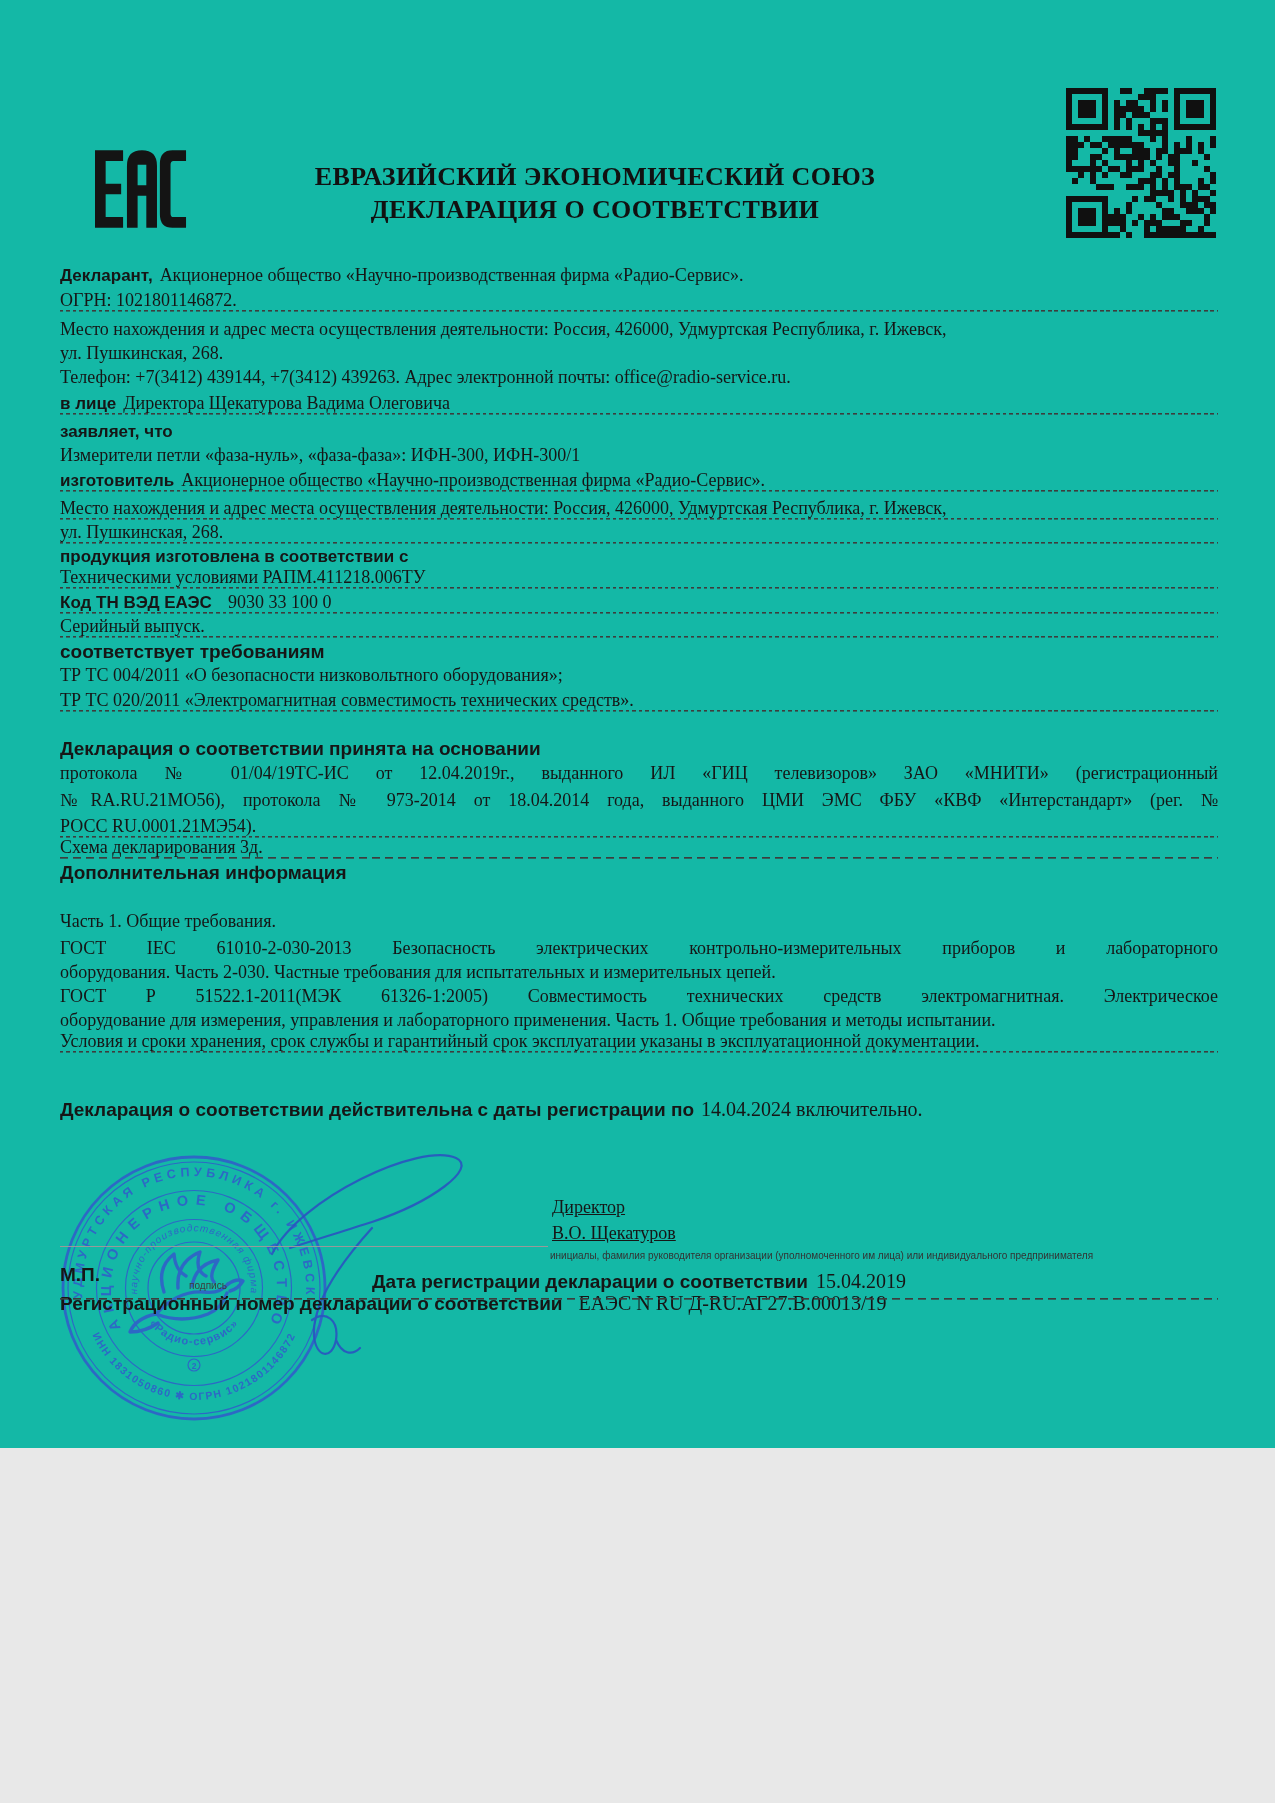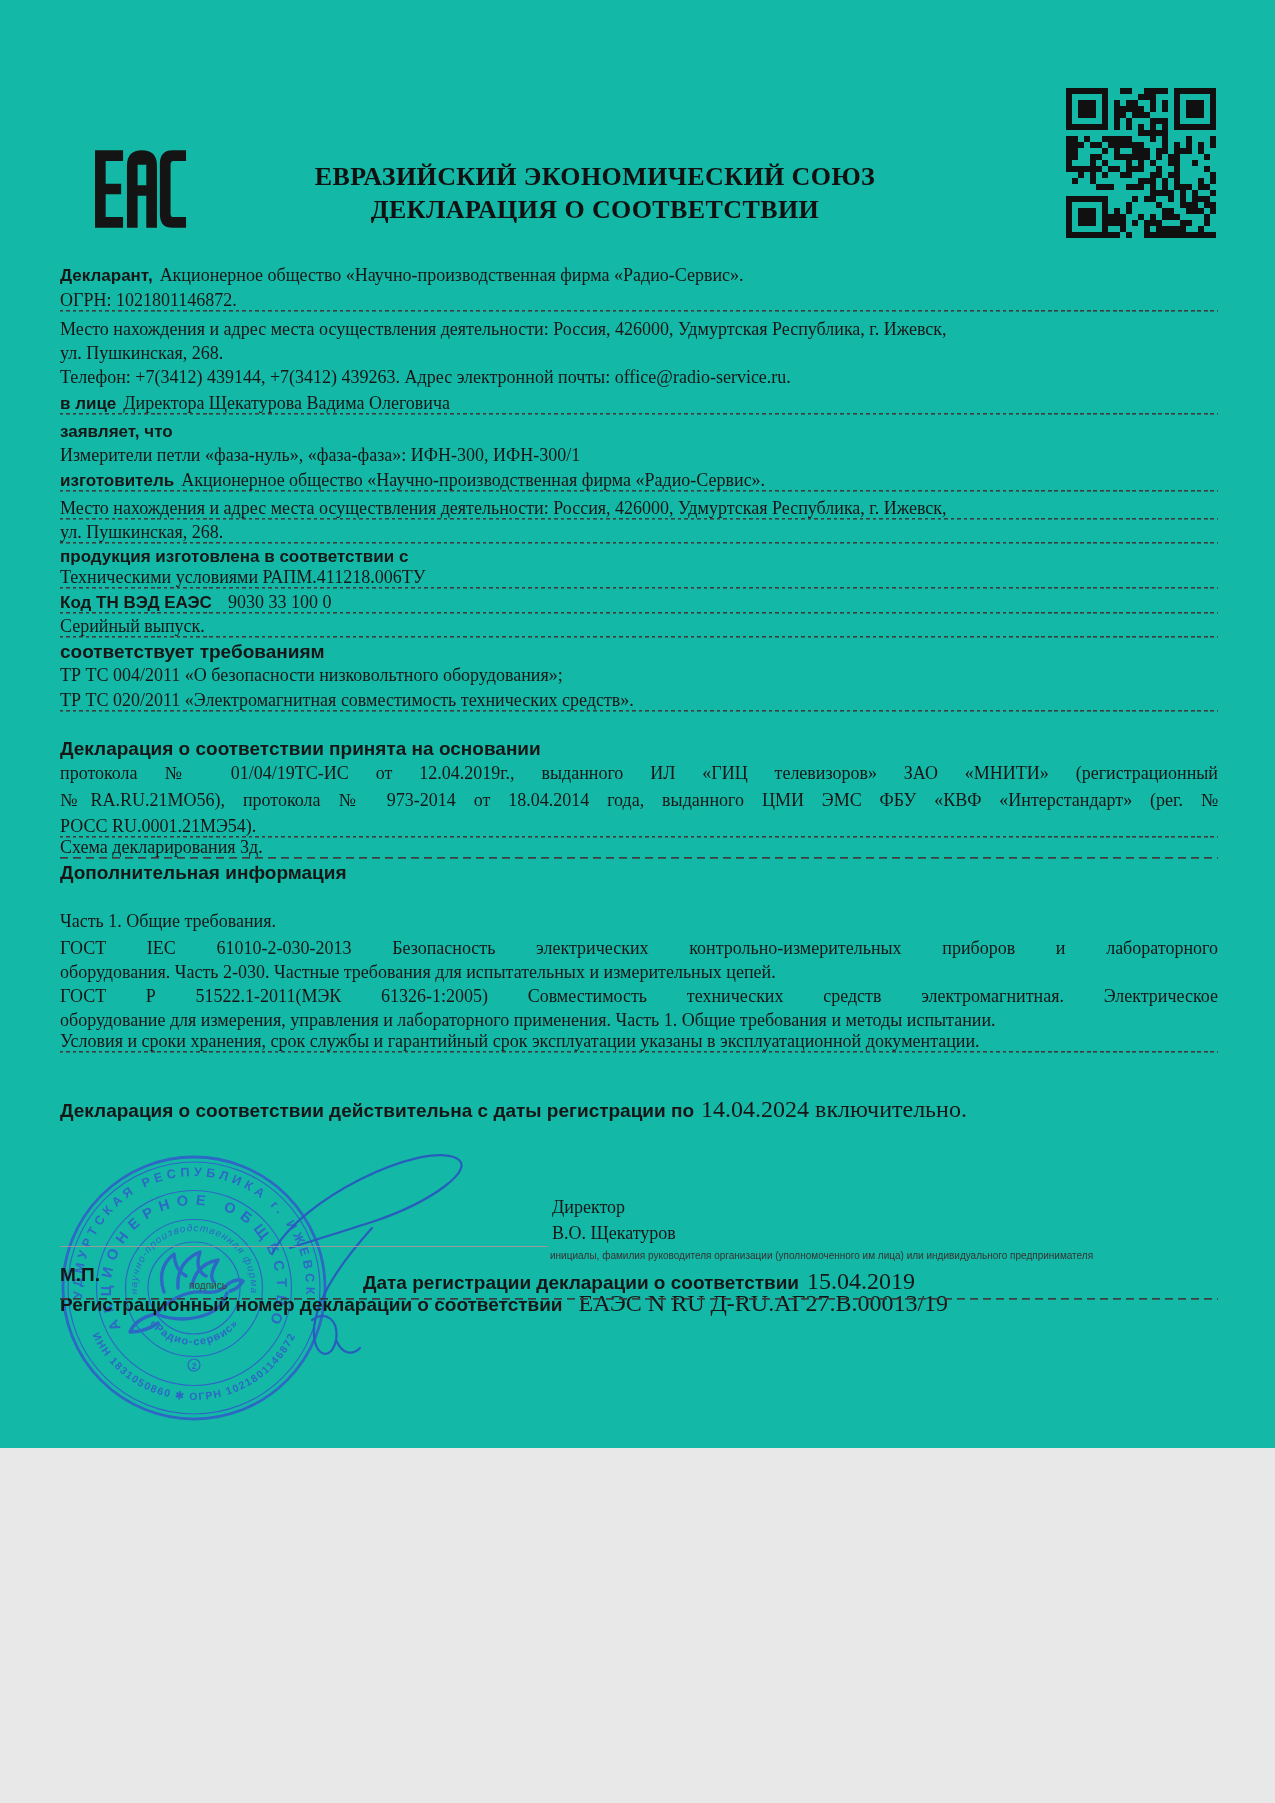--- a/index.html
+++ b/index.html
@@ -1,24 +1,24 @@
 <!DOCTYPE html>
 <html><head>
 <meta charset="utf-8">
 <style>
   html,body{margin:0;padding:0;background:#e8e8e8;}
   .page{position:relative;width:1275px;height:1448px;background:#14b8a6;margin:0 auto;overflow:hidden;
         font-family:"Liberation Serif",serif;color:#161616;}
-  .abs{position:absolute;}
+  .abs{position:absolute;text-decoration:underline;}
   
   .ln{position:absolute;left:60px;width:1158px;height:23px;line-height:22px;
       font-family:"Liberation Serif",serif;font-size:18px;white-space:nowrap;}
   .b{font-family:"Liberation Sans",sans-serif;font-weight:bold;font-size:17px;}
   .hd{font-family:"Liberation Sans",sans-serif;font-weight:bold;font-size:19px;}
-  .s19{font-size:24px;}
+  .s19{font-size:20px;}
   .just{white-space:normal;text-align:justify;text-align-last:justify;}
   .dot{background-image:repeating-linear-gradient(90deg,#3d3d3d 0 3.5px,transparent 3.5px 6.5px);
        background-size:100% 1.6px;background-repeat:no-repeat;background-position:left bottom;}
   .dash{background-image:repeating-linear-gradient(90deg,#3d3d3d 0 8px,transparent 8px 13px);
        background-size:100% 1.7px;background-repeat:no-repeat;background-position:left bottom;}
   .title{position:absolute;left:235px;top:160px;width:720px;text-align:center;
          font-family:"Liberation Serif",serif;font-weight:bold;font-size:26px;line-height:33px;
          color:#111;letter-spacing:.4px;white-space:nowrap;}
   .gap6{margin-right:7px;}
   .caption{position:absolute;font-family:"Liberation Sans",sans-serif;color:#333;}

